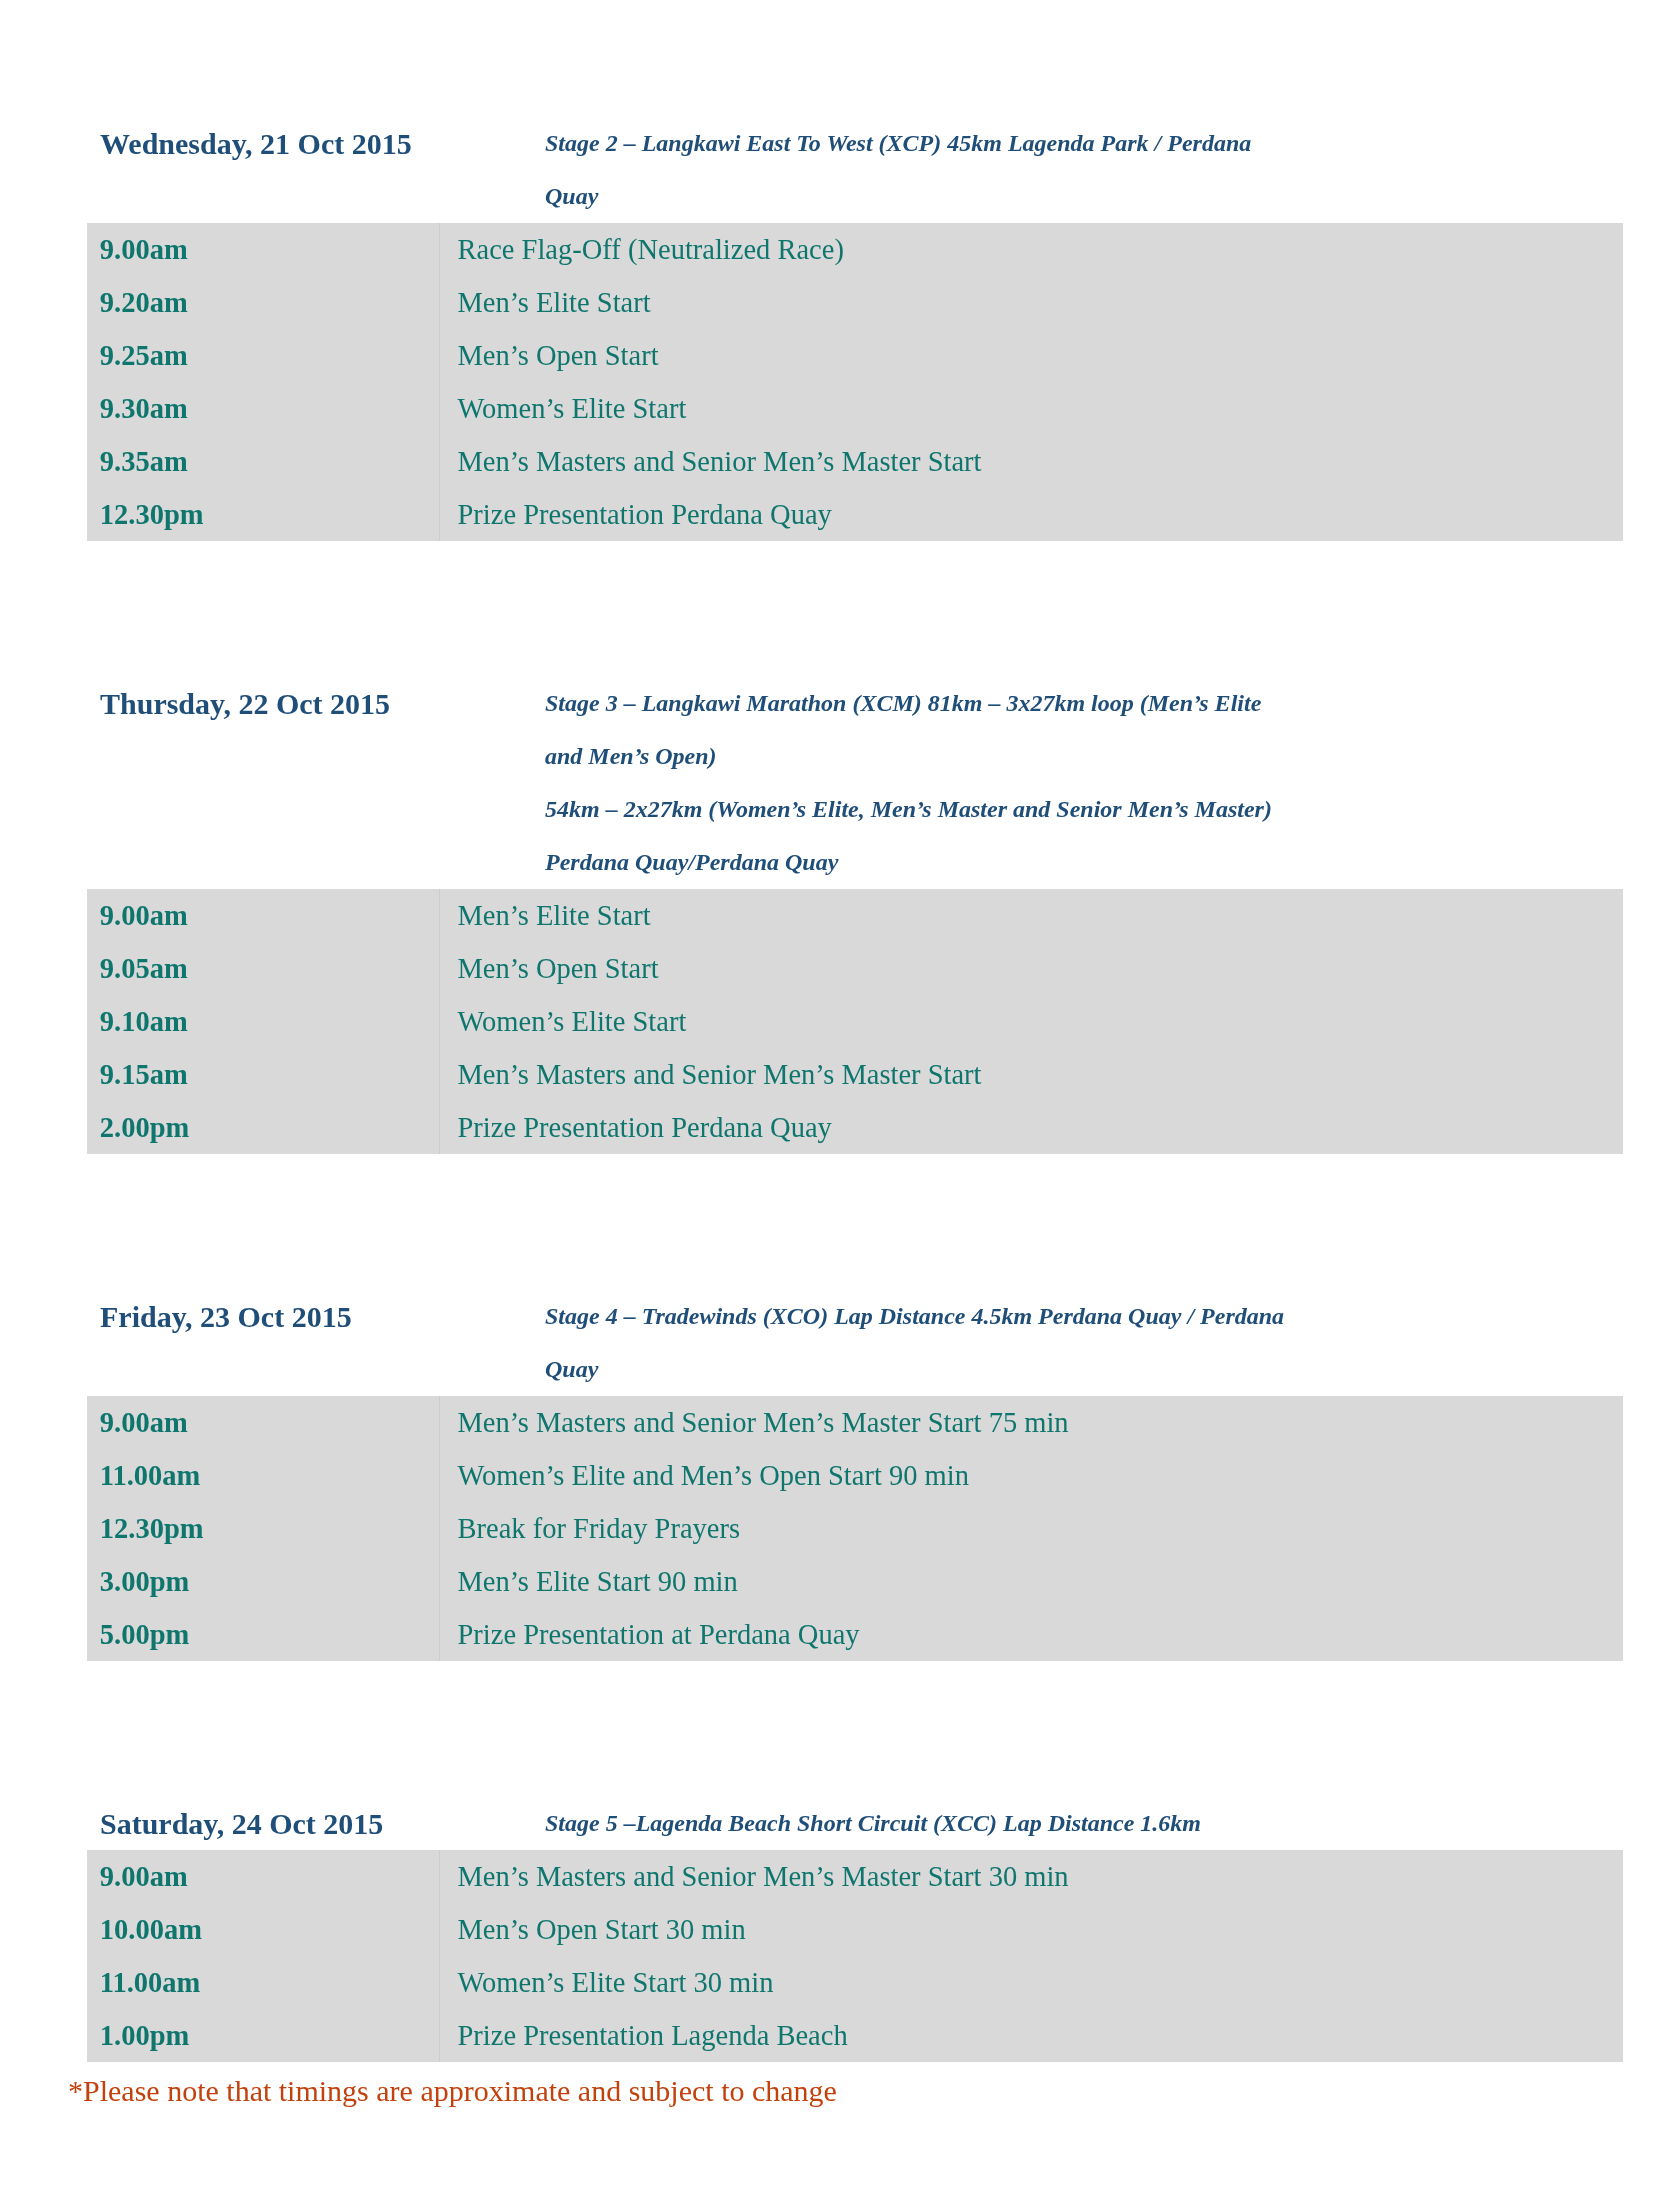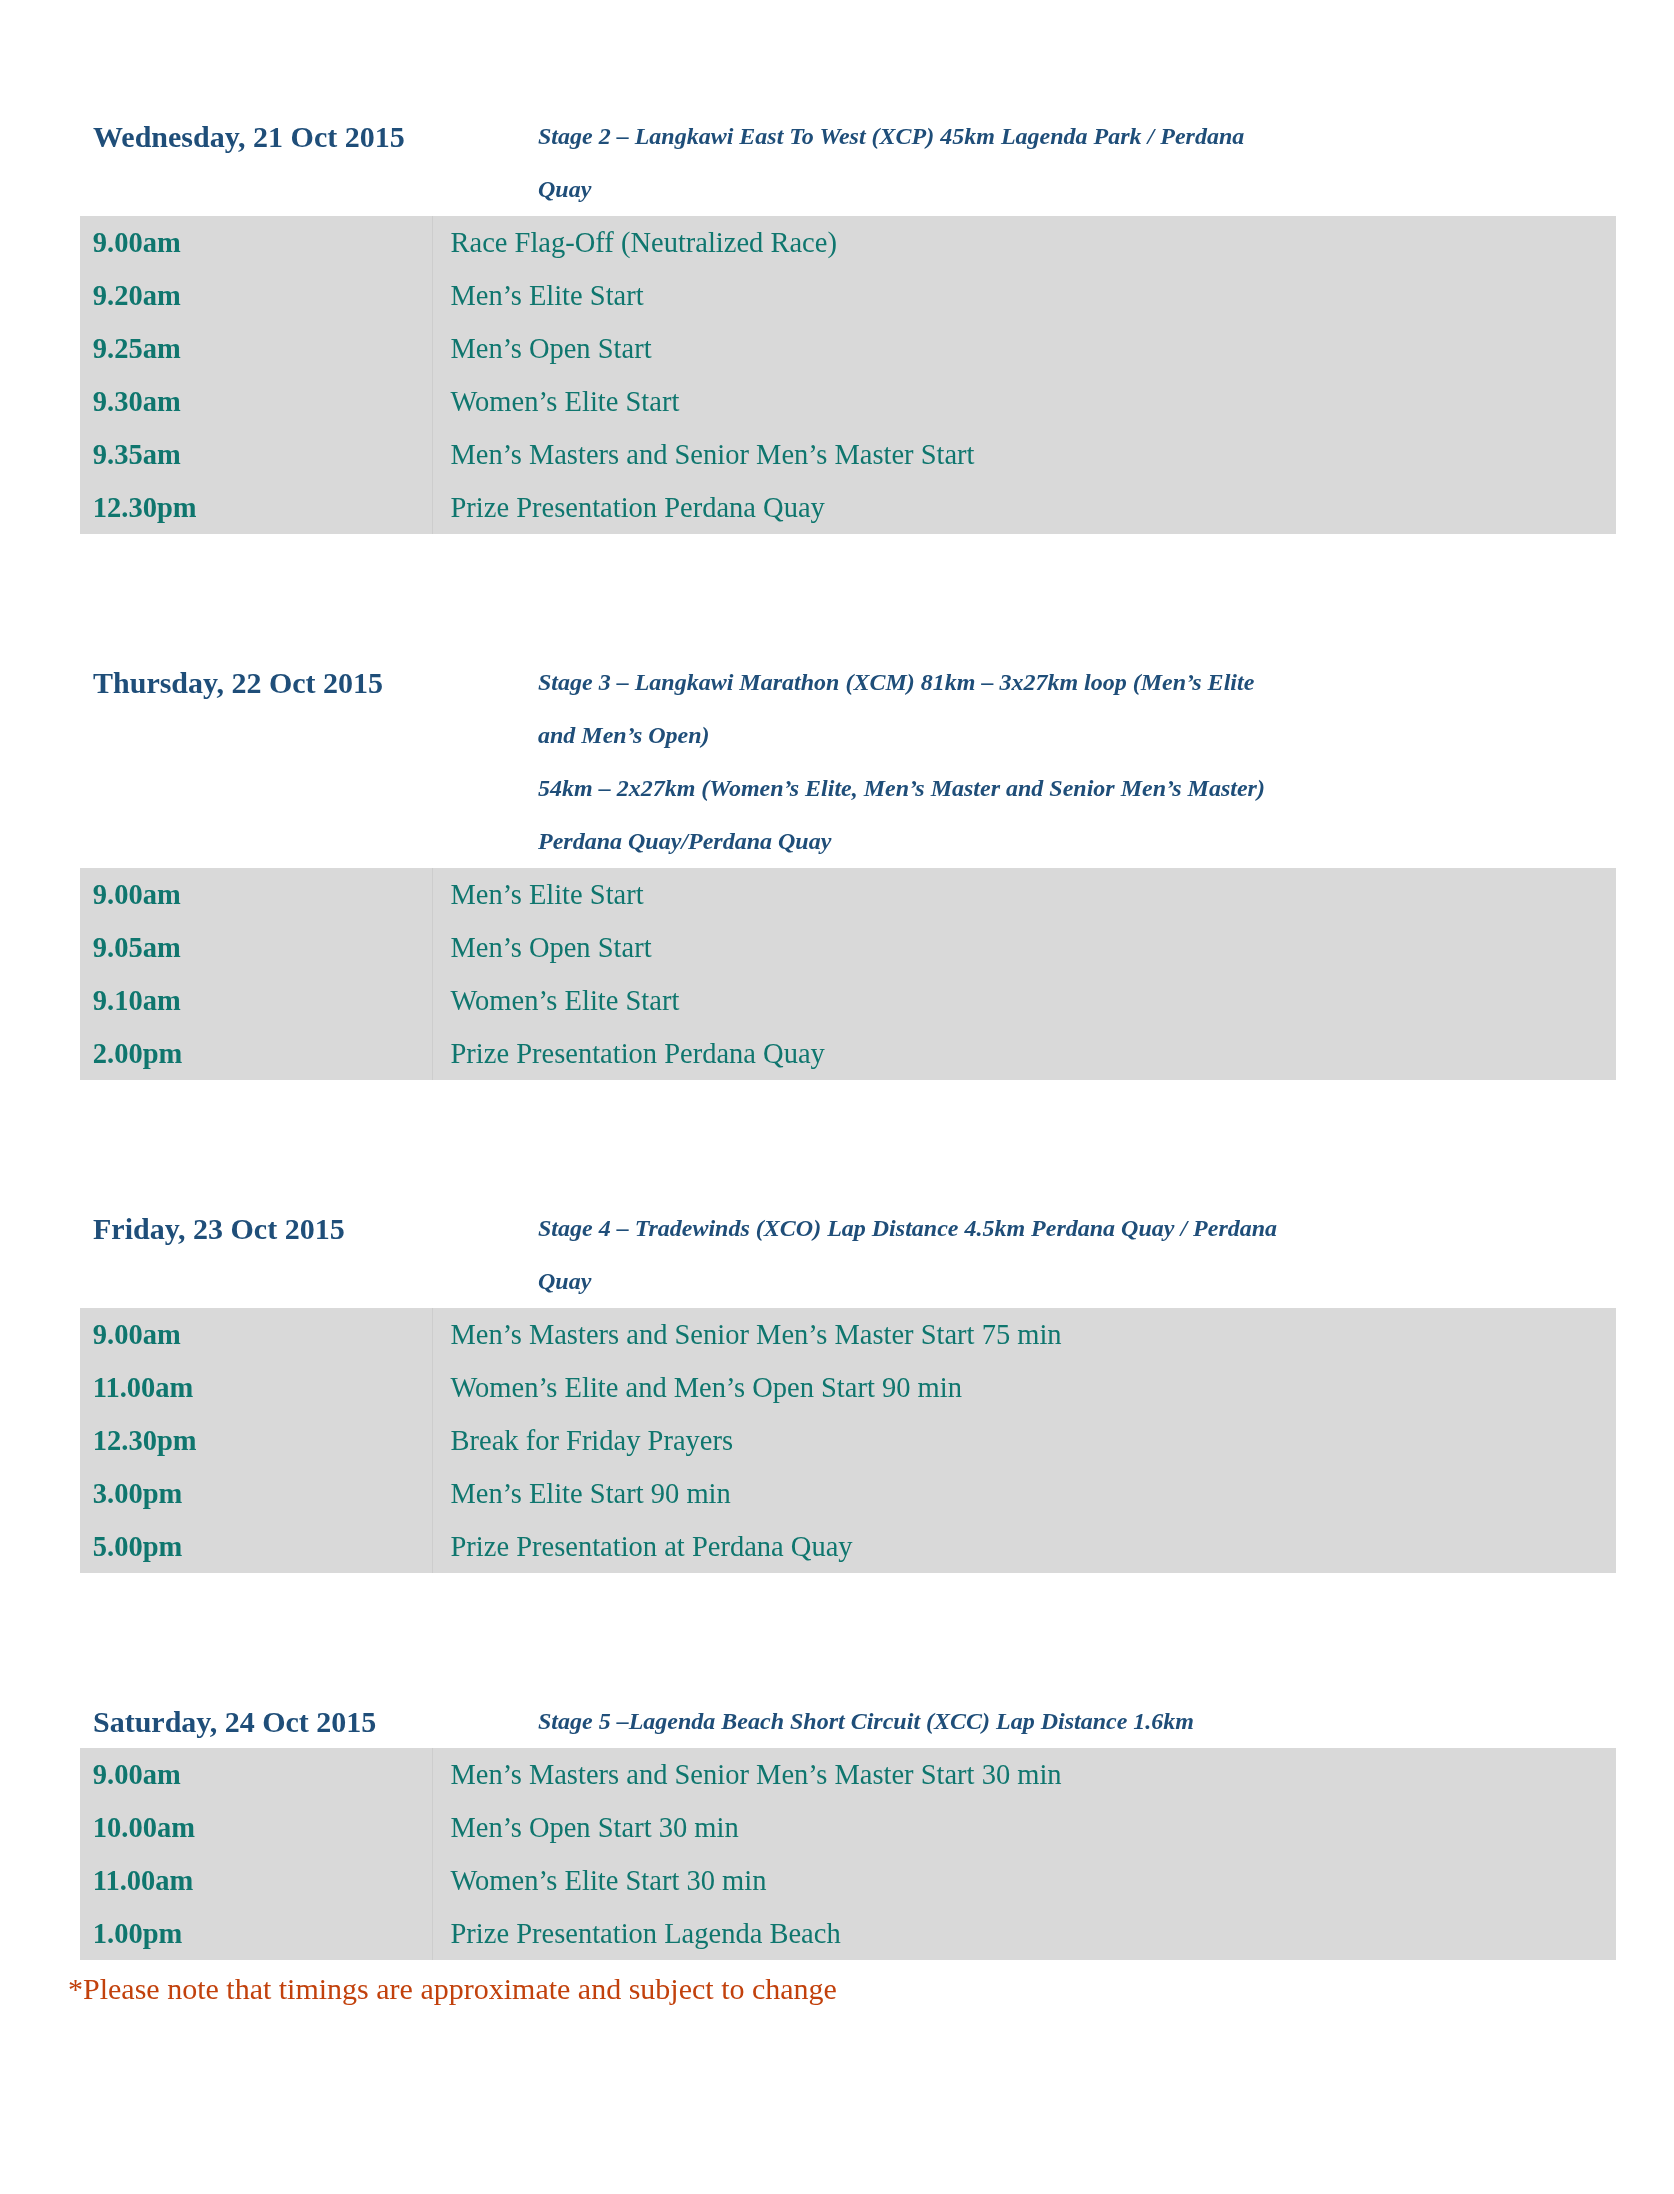--- a/index.html
+++ b/index.html
@@ -18,21 +18,21 @@
   .page {
     position: relative;
     width: 1675px;
     height: 2194px;
     background: #ffffff;
   }
 
   
   .block {
     position: relative;
-    margin: 1px;
+    margin: 8px;
   }
 
   .block-header {
     display: flex;
     align-items: flex-start;
     padding-left: 92px;
     box-sizing: border-box;
   }
 
   .date-cell {
@@ -170,20 +170,24 @@
         </tr>
         <tr>
           <td class="col-time">9.05am</td>
           <td class="col-event">Men’s Open Start</td>
         </tr>
         <tr>
           <td class="col-time">9.10am</td>
           <td class="col-event">Women’s Elite Start</td>
         </tr>
         <tr>
+          <td class="col-time">9.15am</td>
+          <td class="col-event">Men’s Masters and Senior Men’s Master Start</td>
+        </tr>
+        <tr>
           <td class="col-time">2.00pm</td>
           <td class="col-event">Prize Presentation Perdana Quay</td>
         </tr>
       </tbody>
     </table>
   </div>
 
   <div class="gap-lg"></div>
 
   <div class="block">

